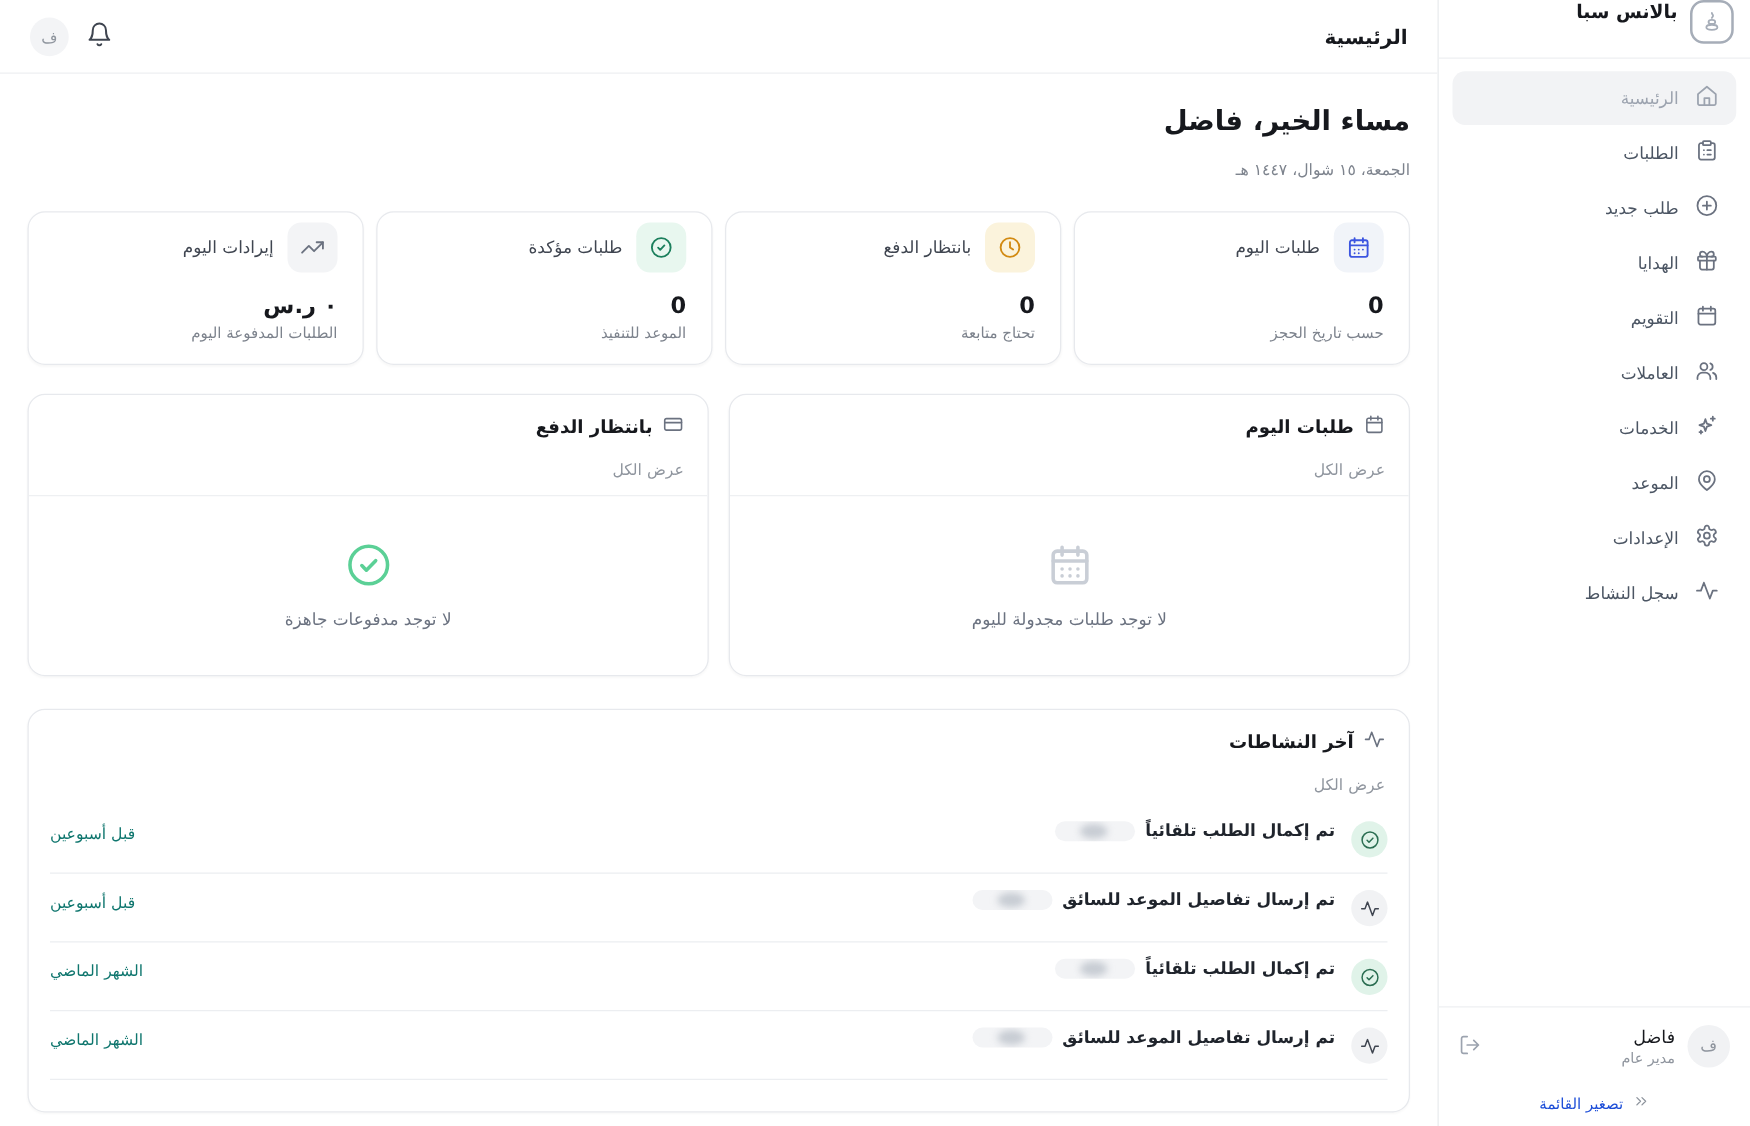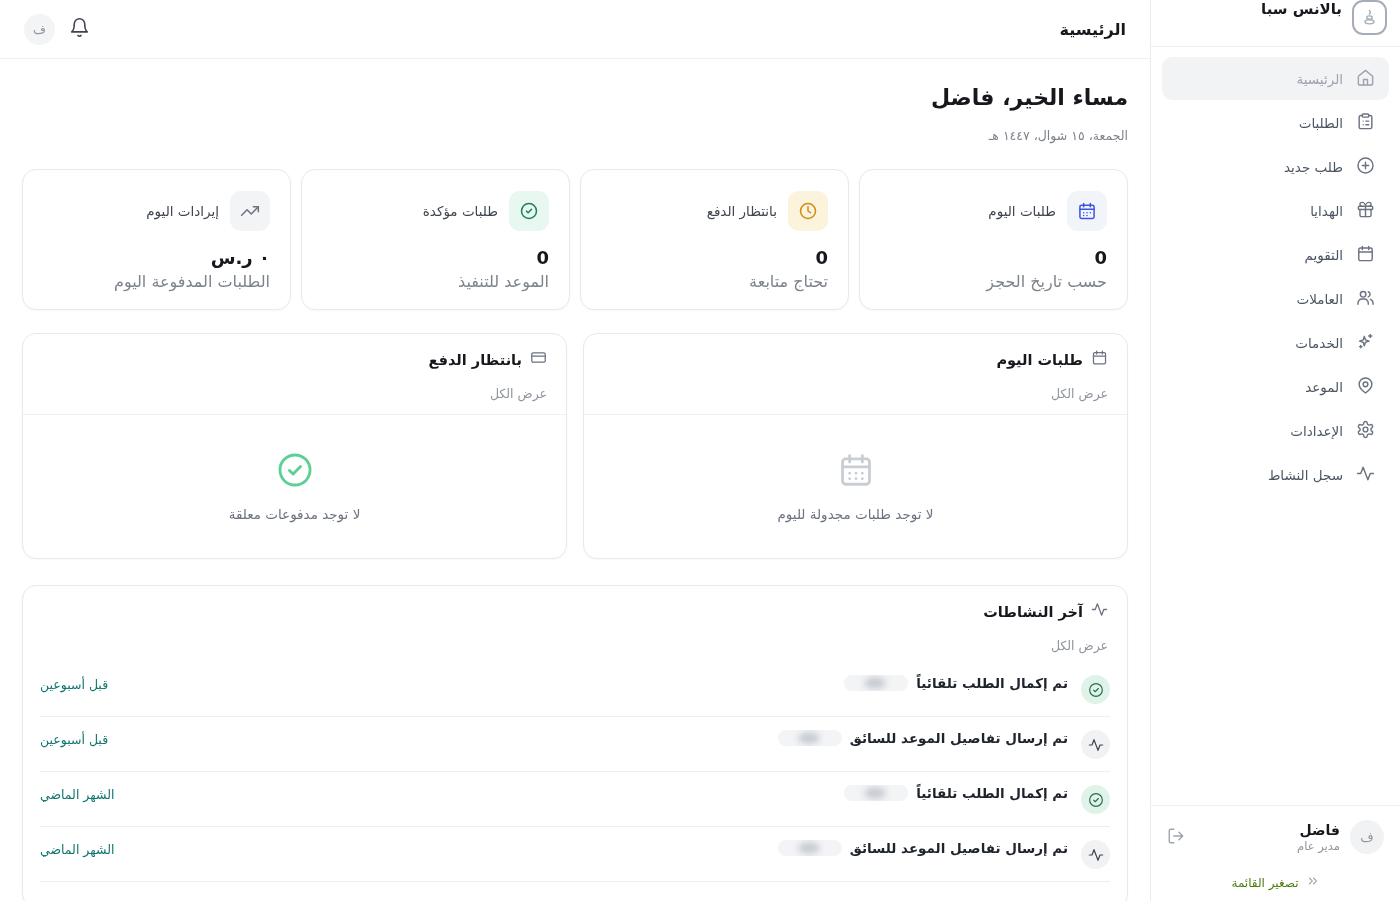--- a/index.html
+++ b/index.html
@@ -23,52 +23,52 @@
     padding:0 14px; border-radius:10px; color:#4b5563; font-size:13.5px; cursor:pointer; }
   .nav-item svg { stroke:#6b7280; }
   .nav-item.active { background:#f2f3f5; color:#9ca3af; }
   .nav-item.active svg { stroke:#9ca3af; }
   .sidebar-spacer { flex:1; }
   .sidebar-footer { border-top:1px solid #eef0f2; padding:14px 16px 10px; }
   .user-row { display:flex; align-items:center; gap:10px; }
   .user-avatar { width:34px; height:34px; border-radius:50%; background:#f1f2f4;
     display:flex; align-items:center; justify-content:center; color:#8f959e; font-size:13px; }
   .user-meta { display:flex; flex-direction:column; gap:1px; }
-  .user-name { font-weight:bold; font-size:14px; color:#16181d; }
+  .user-name { font-weight:normal; font-size:14px; color:#16181d; }
   .user-role { font-size:11.5px; color:#8f959e; }
   .logout-btn { margin-right:auto; background:none; border:none; cursor:pointer;
     display:flex; align-items:center; color:#9ca3af; }
   .collapse-row { margin-top:20px; display:flex; align-items:center; justify-content:center;
-    gap:7px; color:#4d7c0f; font-size:12px; cursor:pointer; }
+    gap:7px; color:#1d4ed8; font-size:12px; cursor:pointer; }
 
   
   .main { flex:1; display:flex; flex-direction:column; height:100%; overflow:hidden; }
   .topbar { height:59px; min-height:59px; border-bottom:1px solid #eef0f2;
     display:flex; align-items:center; justify-content:space-between; padding:0 24px; }
   .topbar-title { font-weight:bold; font-size:16px; color:#16181d; }
   .topbar-left { display:flex; align-items:center; gap:14px; }
   .bell-btn { background:none; border:none; cursor:pointer; display:flex; color:#3f4550; }
   .topbar-avatar { width:31px; height:31px; border-radius:50%; background:#f3f4f6;
     display:flex; align-items:center; justify-content:center; color:#8f959e;
     font-size:12.5px; cursor:pointer; }
 
   .content { flex:1; padding:26px 22px 0; overflow:hidden; }
   .greeting-title { font-size:22px; font-weight:bold; color:#16181d; }
   .greeting-date { font-size:12.5px; color:#7d838d; margin-top:18px; }
 
   
   .stats-row { display:flex; gap:10px; margin-top:26px; }
   .stat-card { flex:1; background:#fff; border:1px solid #e7e9ed; border-radius:14px;
-    padding:21px 20px 18px; box-shadow:0 1px 2px rgba(16,24,40,.03); }
+    padding:8px 20px 18px; box-shadow:0 1px 2px rgba(16,24,40,.03); }
   .stat-head { display:flex; align-items:center; gap:11px; }
   .stat-iconbox { width:40px; height:40px; border-radius:11px;
     display:flex; align-items:center; justify-content:center; }
   .stat-label { font-size:13.5px; color:#3f4550; }
   .stat-value { margin-top:16px; font-size:18px; font-weight:bold; color:#16181d; }
-  .stat-sub { margin-top:4px; font-size:16px; color:#7d838d; }
+  .stat-sub { margin-top:4px; font-size:12px; color:#7d838d; }
   .ic-blue  { background:#f1f4f9; } .ic-blue  svg { stroke:#3c55e0; }
   .ic-amber { background:#fbf3dc; } .ic-amber svg { stroke:#d28a12; }
   .ic-green { background:#e8f7ef; } .ic-green svg { stroke:#1b7f5c; }
   .ic-gray  { background:#f3f4f6; } .ic-gray  svg { stroke:#6b7280; }
 
   
   .panels-row { display:flex; gap:16px; margin-top:23px; }
   .panel { flex:1; background:#fff; border:1px solid #e7e9ed; border-radius:14px;
     box-shadow:0 1px 2px rgba(16,24,40,.03); overflow:hidden; }
   .panel-head { padding:15px 19px 12px; border-bottom:1px solid #eef0f2; }
@@ -323,21 +323,21 @@
                   </svg></span>
               <span class="panel-title">بانتظار الدفع</span>
             </div>
             <span class="panel-link">عرض الكل</span>
           </div>
           <div class="panel-body">
             <span><svg class="i" width="38" height="38" viewBox="0 0 24 24" stroke="#5bd096" stroke-width="1.8">
                   <circle cx="12" cy="12" r="9.5"></circle>
                   <path d="m8.5 12.3 2.3 2.3 4.7-4.8"></path>
                 </svg></span>
-            <span class="empty-text">لا توجد مدفوعات معلقة</span>
+            <span class="empty-text">لا توجد مدفوعات جاهزة</span>
           </div>
         </section>
       </div>
 
       <section class="activity-card">
         <div class="activity-head">
           <div class="panel-title-row">
             <span><svg class="i" width="17" height="17" viewBox="0 0 24 24">
                   <path d="M22 12h-4l-3 8L9 4l-3 8H2"></path>
                 </svg></span>

